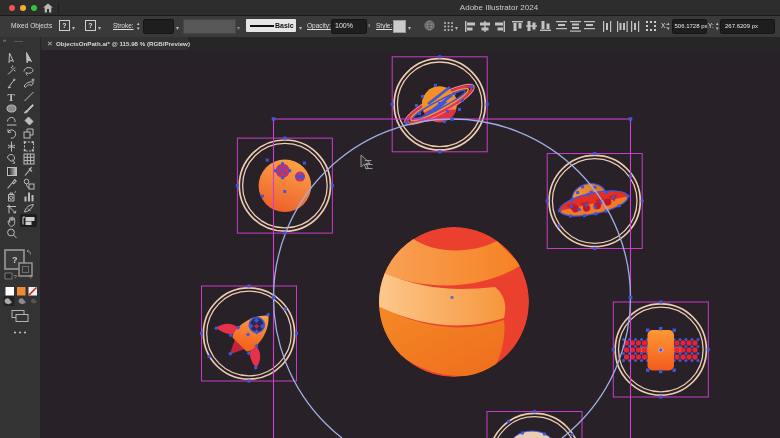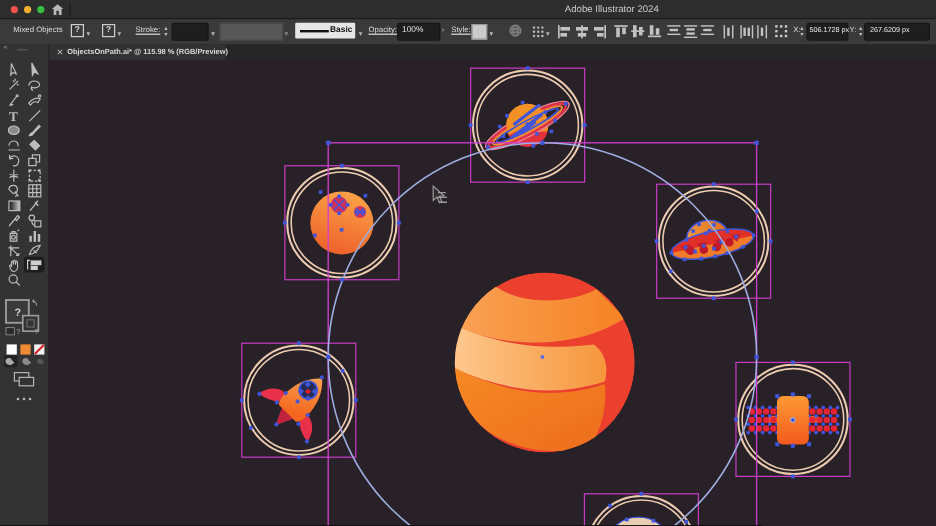--- a/index.html
+++ b/index.html
@@ -2,21 +2,21 @@
 <html><head>
 <meta charset="utf-8">
 <style>
   html,body{margin:0;padding:0;background:#000;}
   #app{position:relative;width:780px;height:438px;overflow:hidden;
        font-family:"Liberation Sans",sans-serif;background:#282128;}
   .abs{position:absolute;}
   
   #titlebar{position:absolute;left:0;top:0;width:780px;height:15px;background:#2d2d2d;border-bottom:1px solid #1a1a1a;}
   .tl{position:absolute;top:5px;width:6px;height:6px;border-radius:50%;}
-  #title{position:absolute;top:2.5px;left:449px;width:100px;text-align:right;font-size:8px;color:#cccccc;}
+  #title{position:absolute;top:2.5px;left:449px;width:100px;text-align:center;font-size:8px;color:#cccccc;}
   
   #optbar{position:absolute;left:0;top:16px;width:780px;height:21px;background:#3a3a3a;border-bottom:1px solid #282828;}
   #optbar .lbl{position:absolute;top:6px;font-size:6.5px;color:#dedede;}
   #optbar .lbl.u{text-decoration:underline;}
   .chev{position:absolute;font-size:6px;color:#b5b5b5;top:7.5px;}
   .darkbox{position:absolute;top:3px;height:13px;background:#1e1e1e;border:1px solid #161616;border-radius:2px;}
   
   #tabbar{position:absolute;left:40px;top:37px;width:740px;height:13px;background:#262626;}
   #tab{position:absolute;left:1px;top:0;width:147px;height:13px;background:#323232;color:#d8d8d8;font-size:6.2px;}
   

